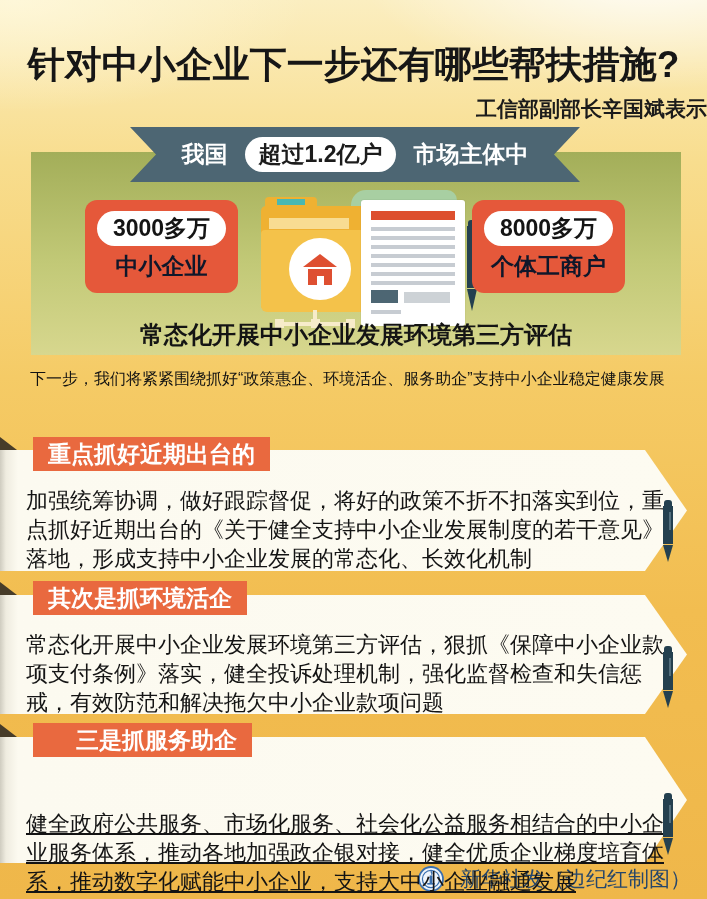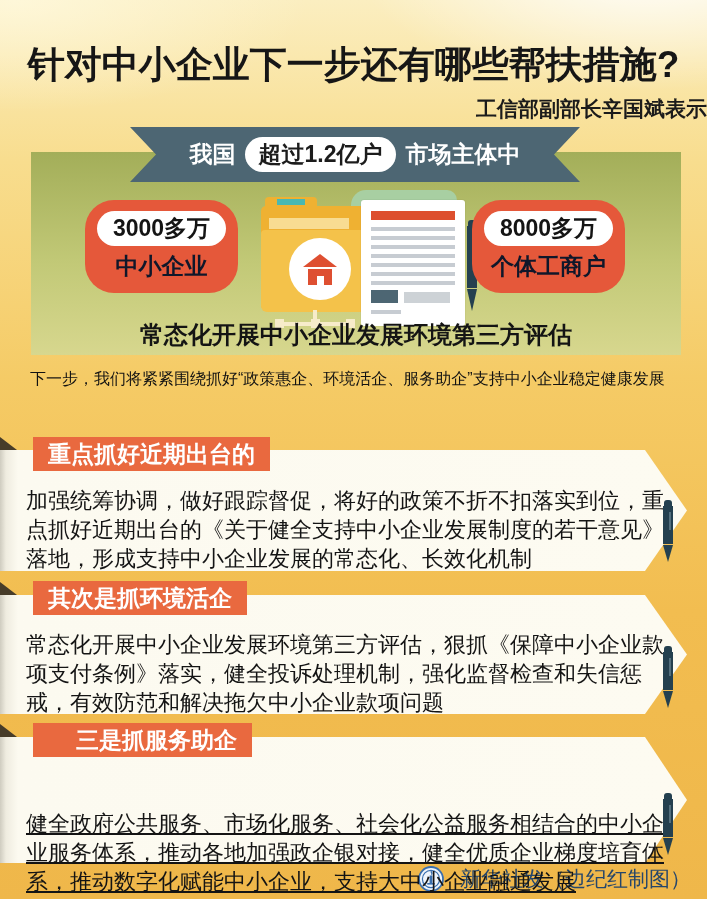--- a/index.html
+++ b/index.html
@@ -27,29 +27,29 @@
   
   .green-panel{
     position:absolute;left:31px;top:152px;width:650px;height:203px;
     background:linear-gradient(180deg,#a3ae59 0%,#c2c977 55%,#d7d78e 100%);
     z-index:1;
   }
   .ribbon{
     position:absolute;left:130px;top:127px;width:450px;height:55px;z-index:5;
     background:#4d6673;
     clip-path:polygon(0 0,100% 0,calc(100% - 26px) 50%,100% 100%,0 100%,26px 50%);
-    display:flex;align-items:center;justify-content:center;gap:9px;
+    display:flex;align-items:center;justify-content:center;gap:17px;
     color:#fff;font-size:23px;font-weight:bold;
   }
   .ribbon .pill{
     background:#fff;color:#1c1c1c;border-radius:19px;padding:2px 14px;
     font-size:23px;font-weight:bold;
   }
   .stat-card{
-    position:absolute;top:200px;width:153px;height:93px;border-radius:29px;
+    position:absolute;top:200px;width:153px;height:93px;border-radius:12px;
     background:#e5583a;z-index:4;text-align:center;
   }
   .stat-card.left{left:85px}
   .stat-card.right{left:472px}
   .stat-pill{
     margin:11px auto 5px;width:129px;height:35px;line-height:35px;
     background:#fff;border-radius:18px;font-size:23px;font-weight:bold;color:#141414;
   }
   .stat-label{font-size:23px;font-weight:bold;color:#0f172a;}
   .stat-caption{

